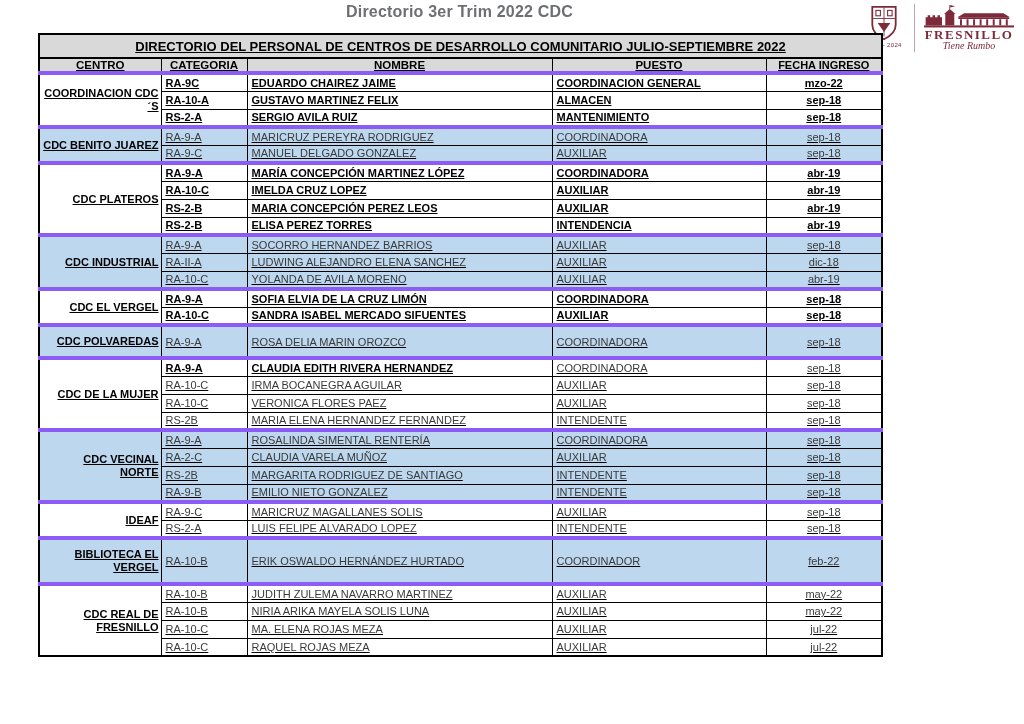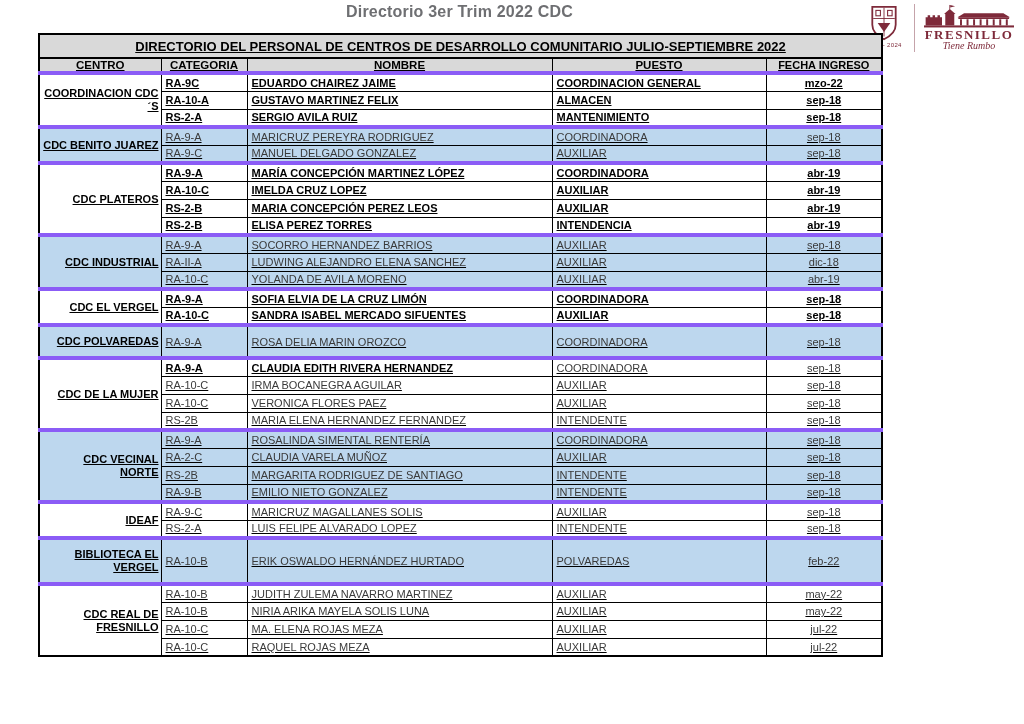--- a/index.html
+++ b/index.html
@@ -278,21 +278,21 @@
       <tr>
         <td class="categoria">RS-2-A</td>
         <td class="nombre">LUIS FELIPE ALVARADO LOPEZ</td>
         <td class="puesto">INTENDENTE</td>
         <td class="fecha">sep-18</td>
       </tr>
       <tr class="group-start hl tall">
         <td class="centro" rowspan="1">BIBLIOTECA EL VERGEL</td>
         <td class="categoria">RA-10-B</td>
         <td class="nombre">ERIK OSWALDO HERNÁNDEZ HURTADO</td>
-        <td class="puesto">POLVAREDAS</td>
+        <td class="puesto">COORDINADOR</td>
         <td class="fecha">feb-22</td>
       </tr>
       <tr class="group-start">
         <td class="centro" rowspan="4">CDC REAL DE FRESNILLO</td>
         <td class="categoria">RA-10-B</td>
         <td class="nombre">JUDITH ZULEMA NAVARRO MARTINEZ</td>
         <td class="puesto">AUXILIAR</td>
         <td class="fecha">may-22</td>
       </tr>
       <tr>

